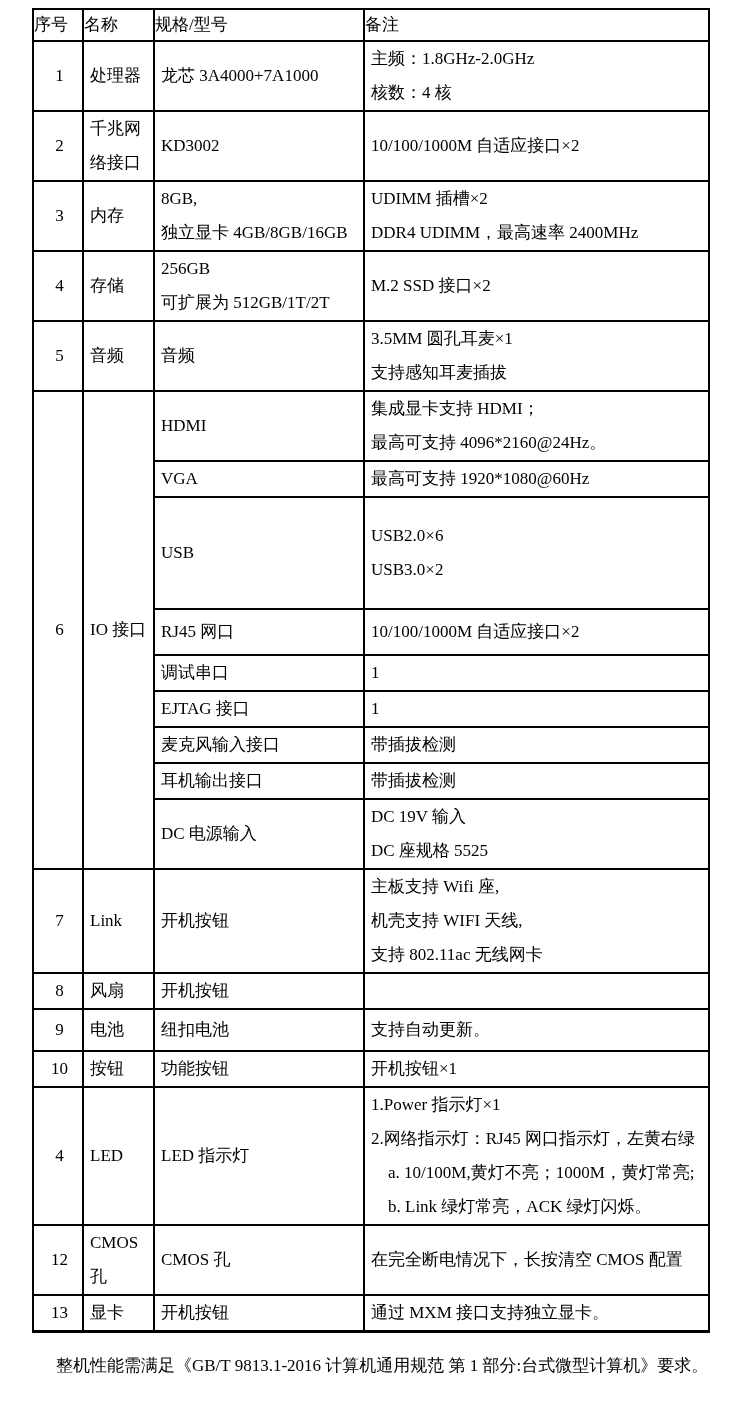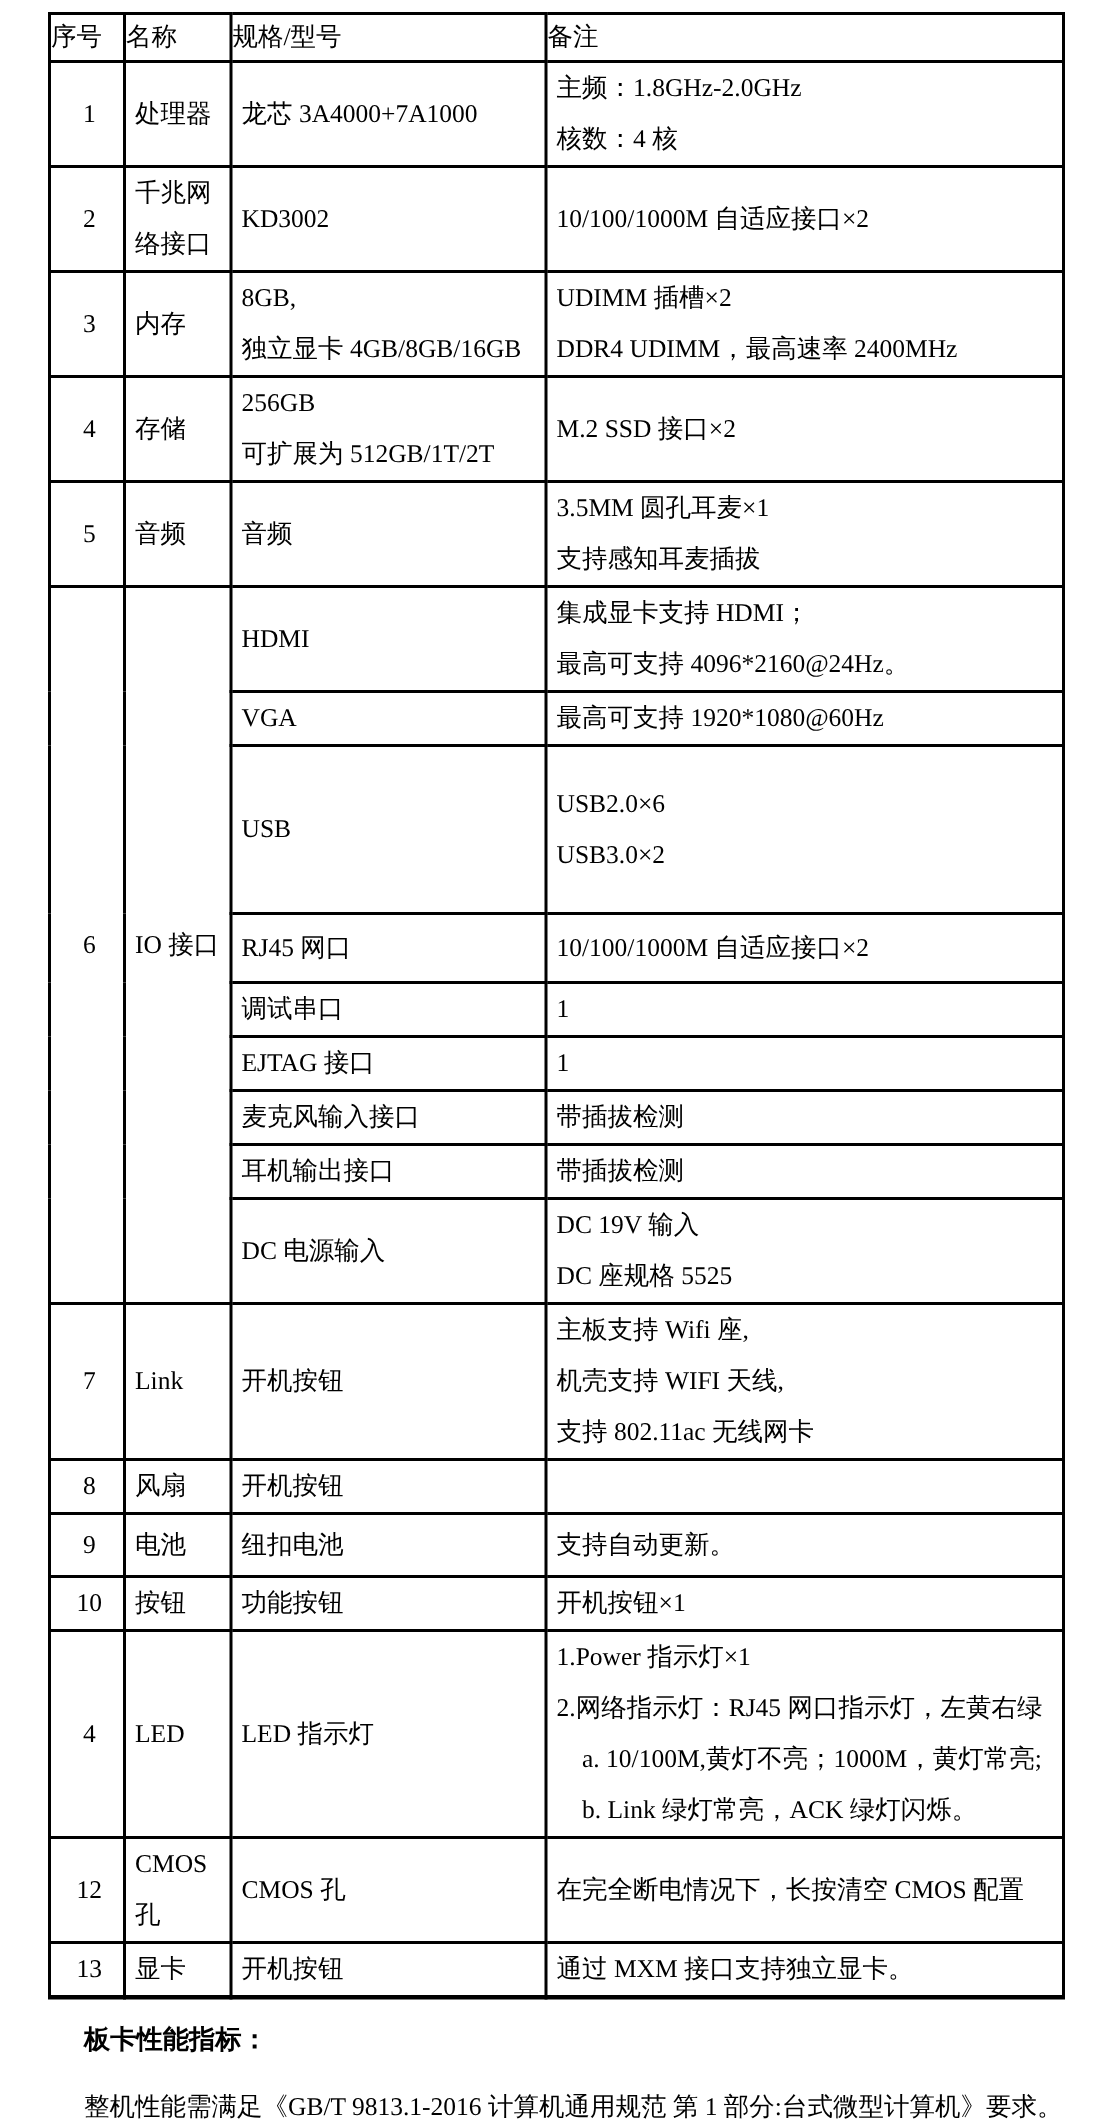--- a/index.html
+++ b/index.html
@@ -211,15 +211,14 @@
     <tr style="height:31px">
       <td class="c-seq">13</td>
       <td class="c-name">显卡</td>
       <td class="c-spec">开机按钮</td>
       <td class="c-note">通过 MXM 接口支持独立显卡。</td>
     </tr>
   </tbody>
 </table>
 
 <div class="footer-block">
-  <div class="footer-heading">板卡性能指标：</div>
   <div class="footer-note">整机性能需满足《GB/T 9813.1-2016 计算机通用规范 第 1 部分:台式微型计算机》要求。</div>
 </div>
 
 </body></html>

